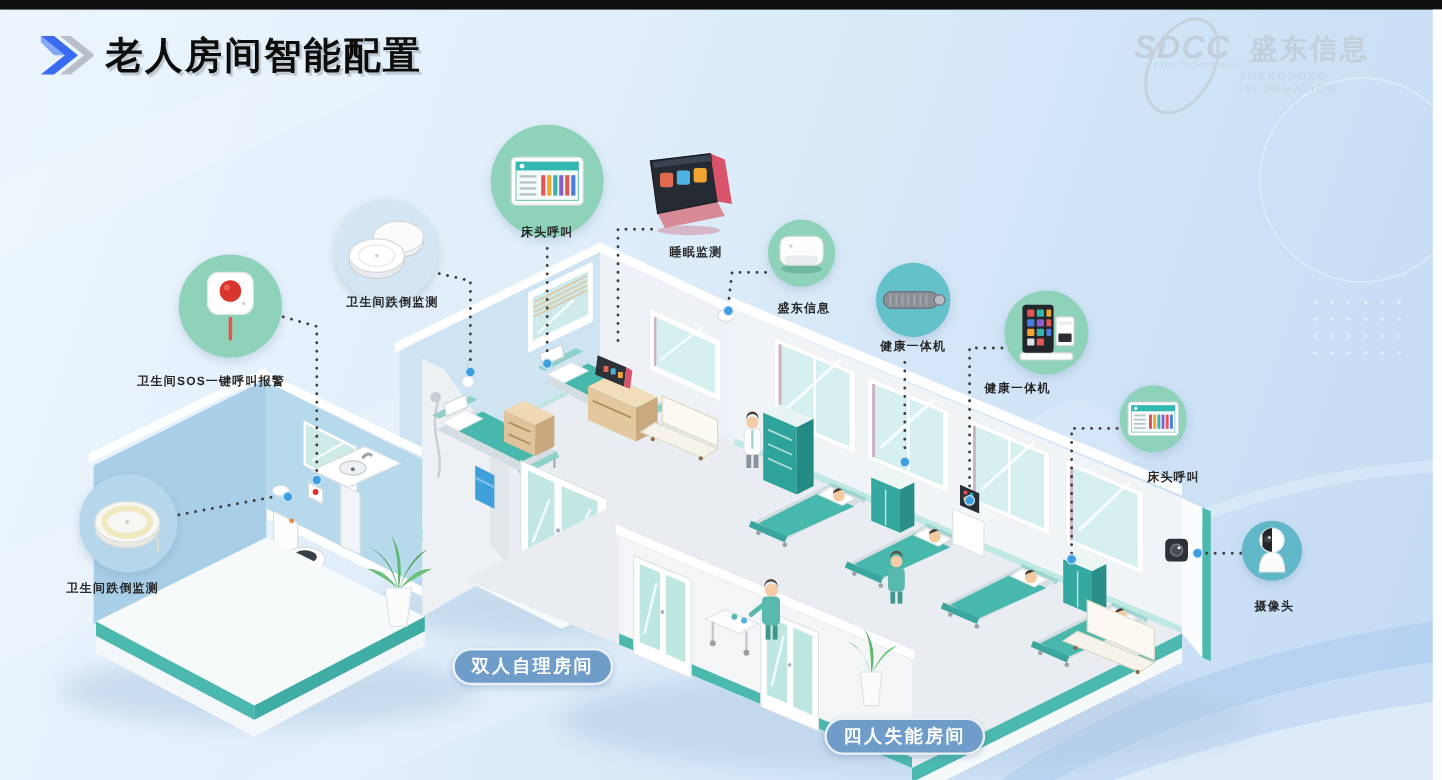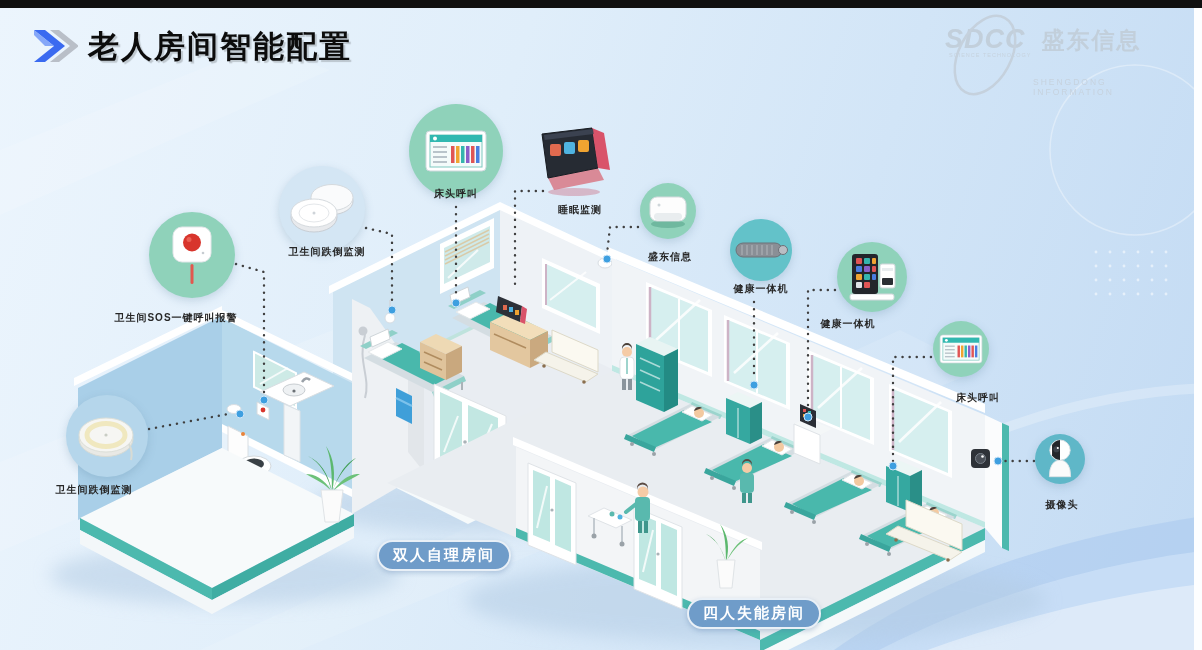--- a/index.html
+++ b/index.html
@@ -11,21 +11,21 @@
   .bglayer,.scene,.connlayer{position:absolute;left:0;top:0;width:1202px;height:650px;}
   .header{position:absolute;left:26px;top:26px;display:flex;align-items:flex-start;z-index:20;}
   .chev{width:52px;height:40px;margin-right:10px;}
   .title{font-size:31px;font-weight:900;color:#0c0c0c;letter-spacing:2px;
     text-shadow:2px 2px 1px rgba(0,0,0,0.18);}
   .logo{position:absolute;right:42px;top:24px;width:215px;height:62px;z-index:20;color:#bfccd9;}
   .logo-row{display:flex;align-items:baseline;gap:10px;}
   .logo-abbr{font-size:27px;font-weight:900;font-style:italic;letter-spacing:1px;color:#c2cfdb;}
   .logo-name{font-size:23px;font-weight:700;color:#c2cfdb;letter-spacing:2px;}
   .logo-tag{font-size:5.5px;color:#c6d2de;letter-spacing:1px;margin-top:-3px;margin-left:4px;}
-  .logo-sub{font-size:8.5px;color:#c6d2de;letter-spacing:2px;margin-top:19px;margin-left:88px;}
+  .logo-sub{font-size:8.5px;color:#c6d2de;letter-spacing:2px;margin-top:1px;margin-left:88px;}
   .logo-ellipse{position:absolute;left:-18px;top:-14px;pointer-events:none;}
   .callout{position:absolute;z-index:15;}
   .ccircle{position:absolute;border-radius:50%;display:flex;align-items:center;justify-content:center;
     box-shadow:0 3px 8px rgba(90,130,160,0.25);}
   .clabel{position:absolute;transform:translate(-50%,-50%);font-size:10px;font-weight:700;
     color:#272727;white-space:nowrap;letter-spacing:1px;z-index:16;}
   .pill{position:absolute;background:#6f9cc9;color:#fff;font-size:15px;font-weight:700;
     padding:4px 14px;border-radius:17px;border:2px solid rgba(255,255,255,0.85);
     letter-spacing:2px;z-index:16;box-shadow:0 2px 5px rgba(70,110,160,0.3);white-space:nowrap;}
 </style>

